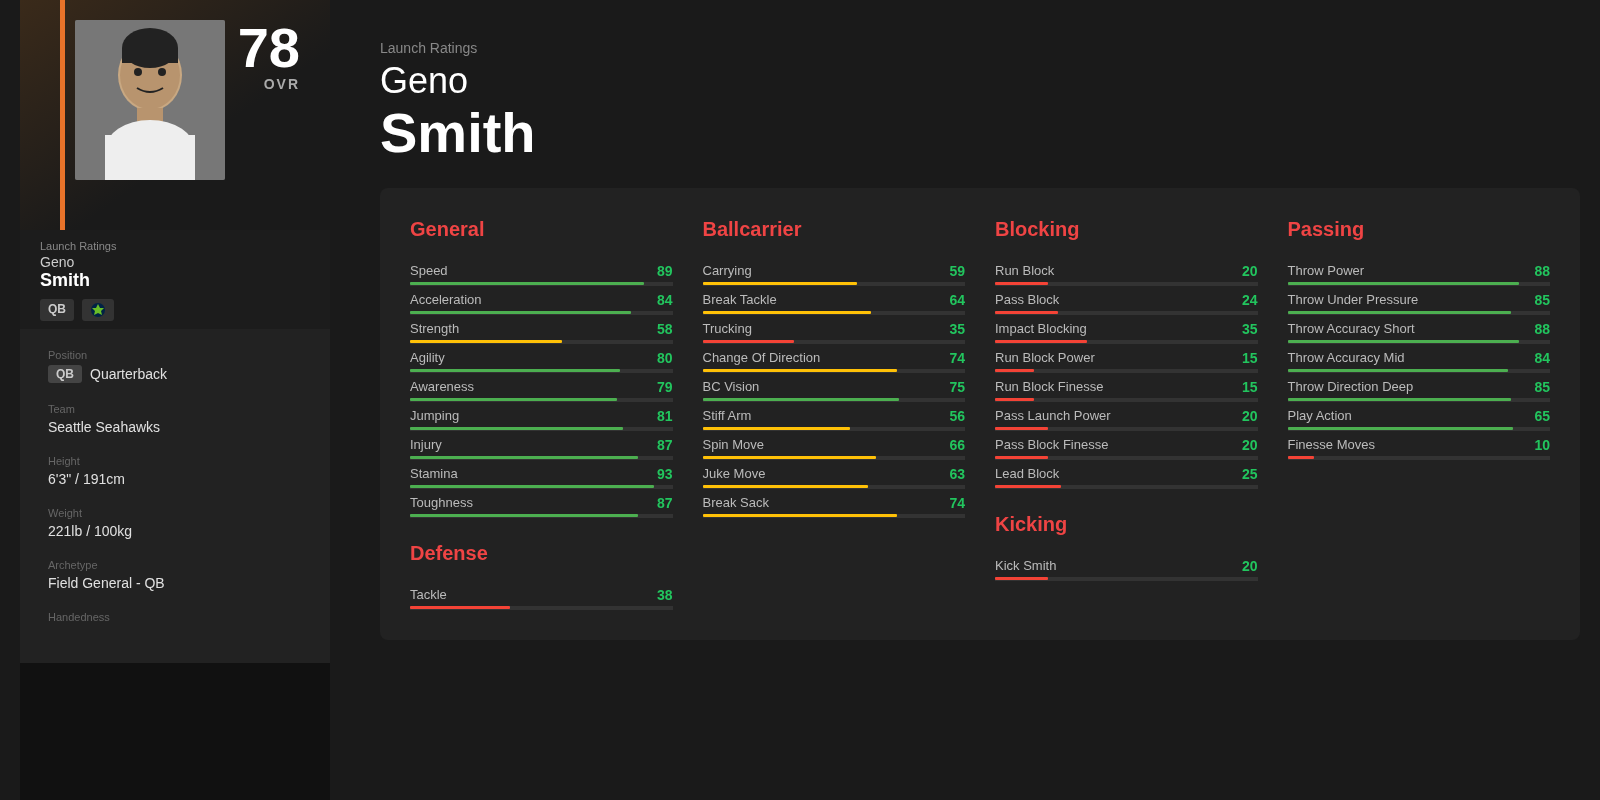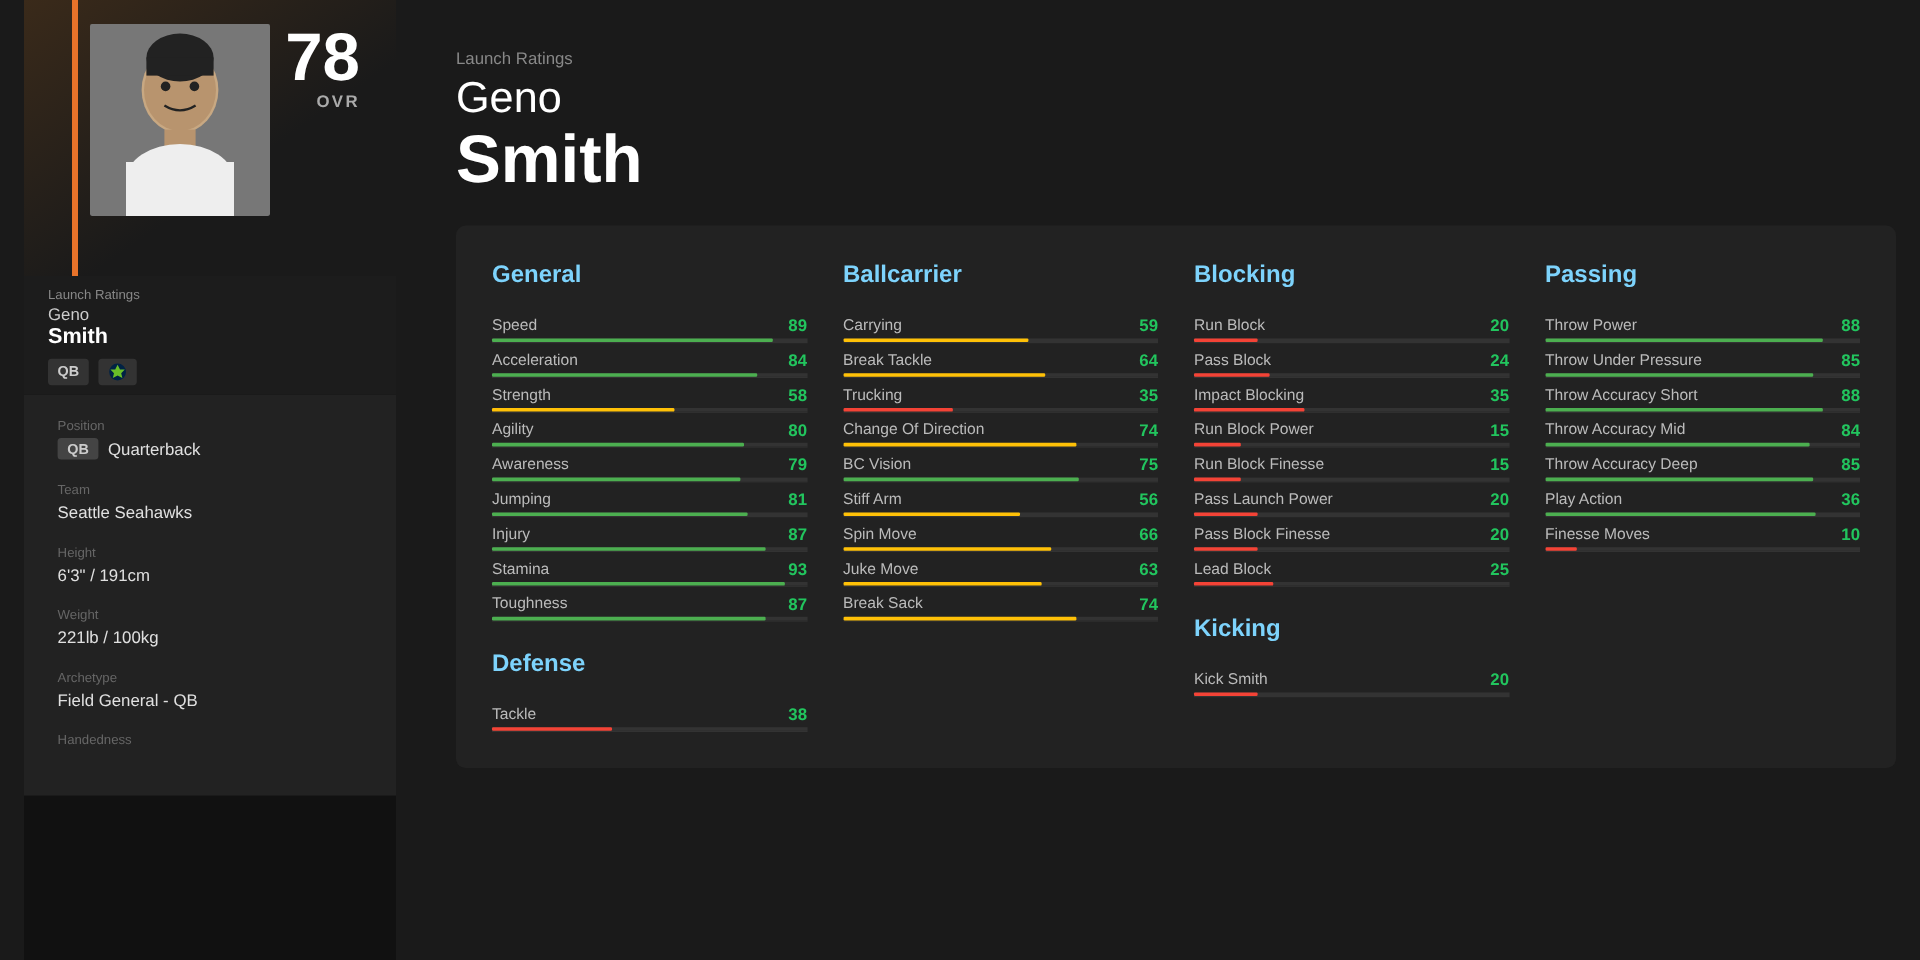--- a/index.html
+++ b/index.html
@@ -216,21 +216,21 @@
       gap: 0 30px;
     }
 
     .stat-category {
       padding: 0;
     }
 
     .category-title {
       font-size: 20px;
       font-weight: 700;
-      color: #7dd3fc;
+      color: #ef4444;
       margin-bottom: 16px;
       padding-bottom: 0;
     }
 
     .stat-row {
       display: flex;
       justify-content: space-between;
       padding: 6px 0;
       border-bottom: 1px solid #333;
       position: relative;
@@ -601,29 +601,29 @@
                 </div>
               </div>
               <div class="stat-row">
                 <span class="stat-name">Throw Accuracy Mid</span>
                 <span class="stat-value">84</span>
                 <div class="stat-bar-container">
                   <div class="stat-bar bar-green" style="width: 84%;"></div>
                 </div>
               </div>
               <div class="stat-row">
-                <span class="stat-name">Throw Accuracy Deep</span>
+                <span class="stat-name">Throw Direction Deep</span>
                 <span class="stat-value">85</span>
                 <div class="stat-bar-container">
                   <div class="stat-bar bar-green" style="width: 85%;"></div>
                 </div>
               </div>
               <div class="stat-row">
                 <span class="stat-name">Play Action</span>
-                <span class="stat-value">36</span>
+                <span class="stat-value">65</span>
                 <div class="stat-bar-container">
                   <div class="stat-bar bar-green" style="width: 86%;"></div>
                 </div>
               </div>
               <div class="stat-row">
                 <span class="stat-name">Finesse Moves</span>
                 <span class="stat-value">10</span>
                 <div class="stat-bar-container">
                   <div class="stat-bar bar-red" style="width: 10%;"></div>
                 </div>

